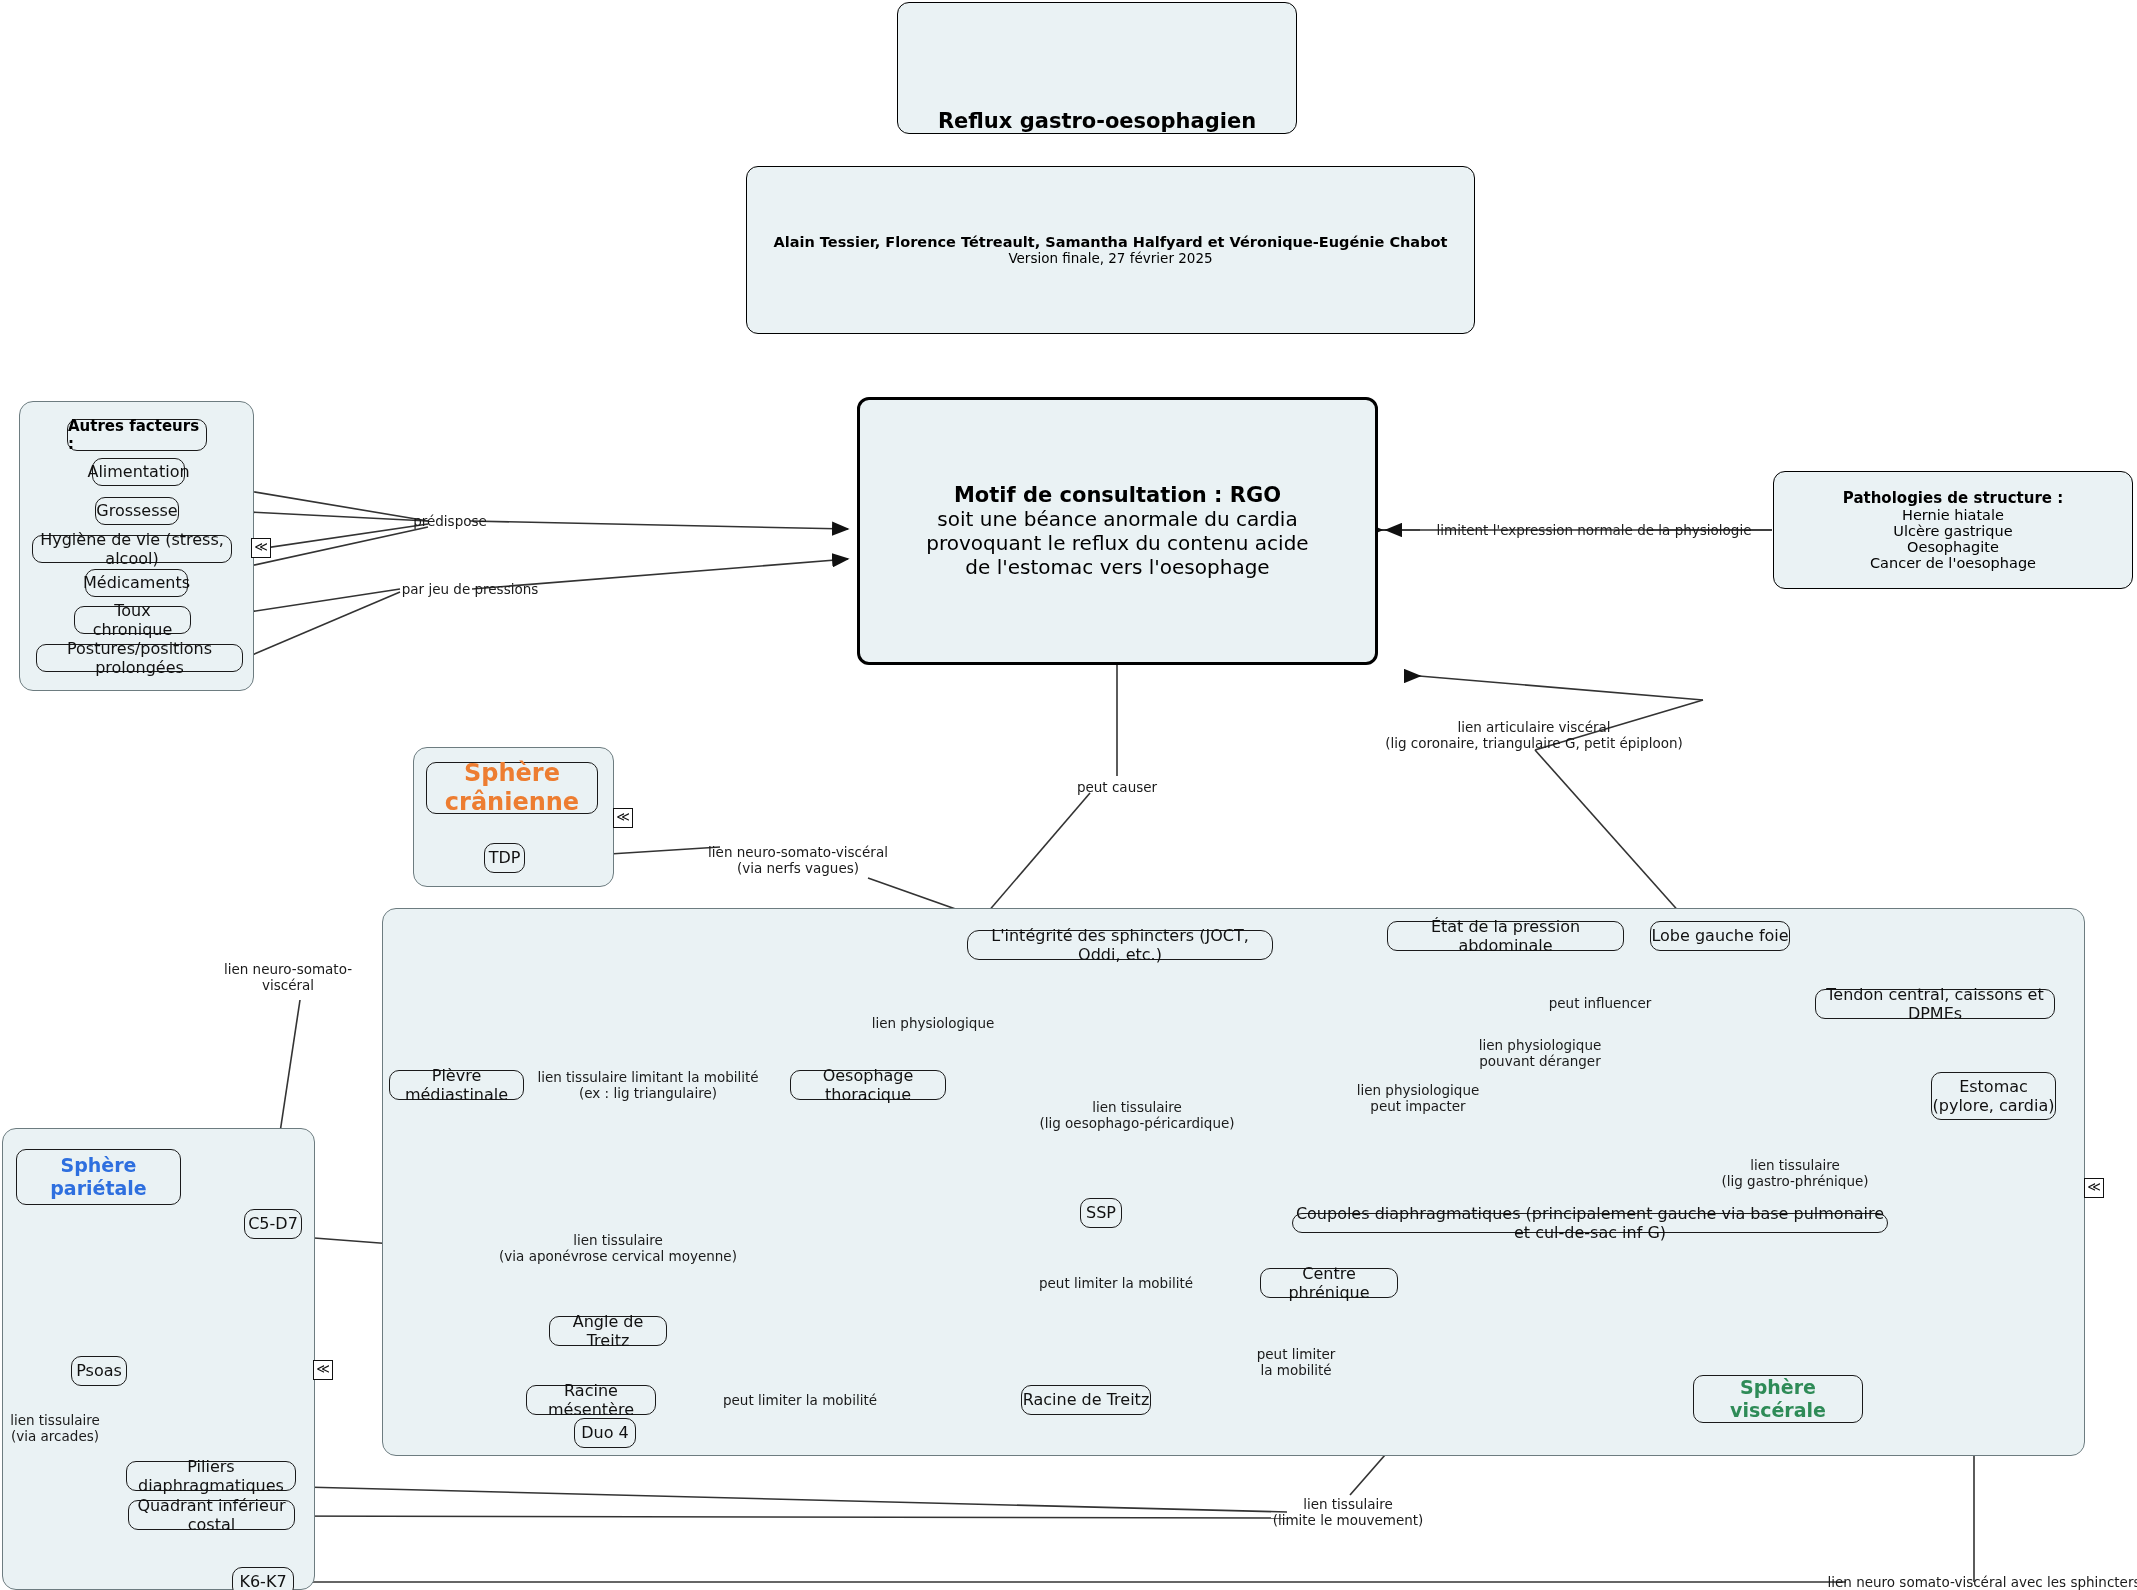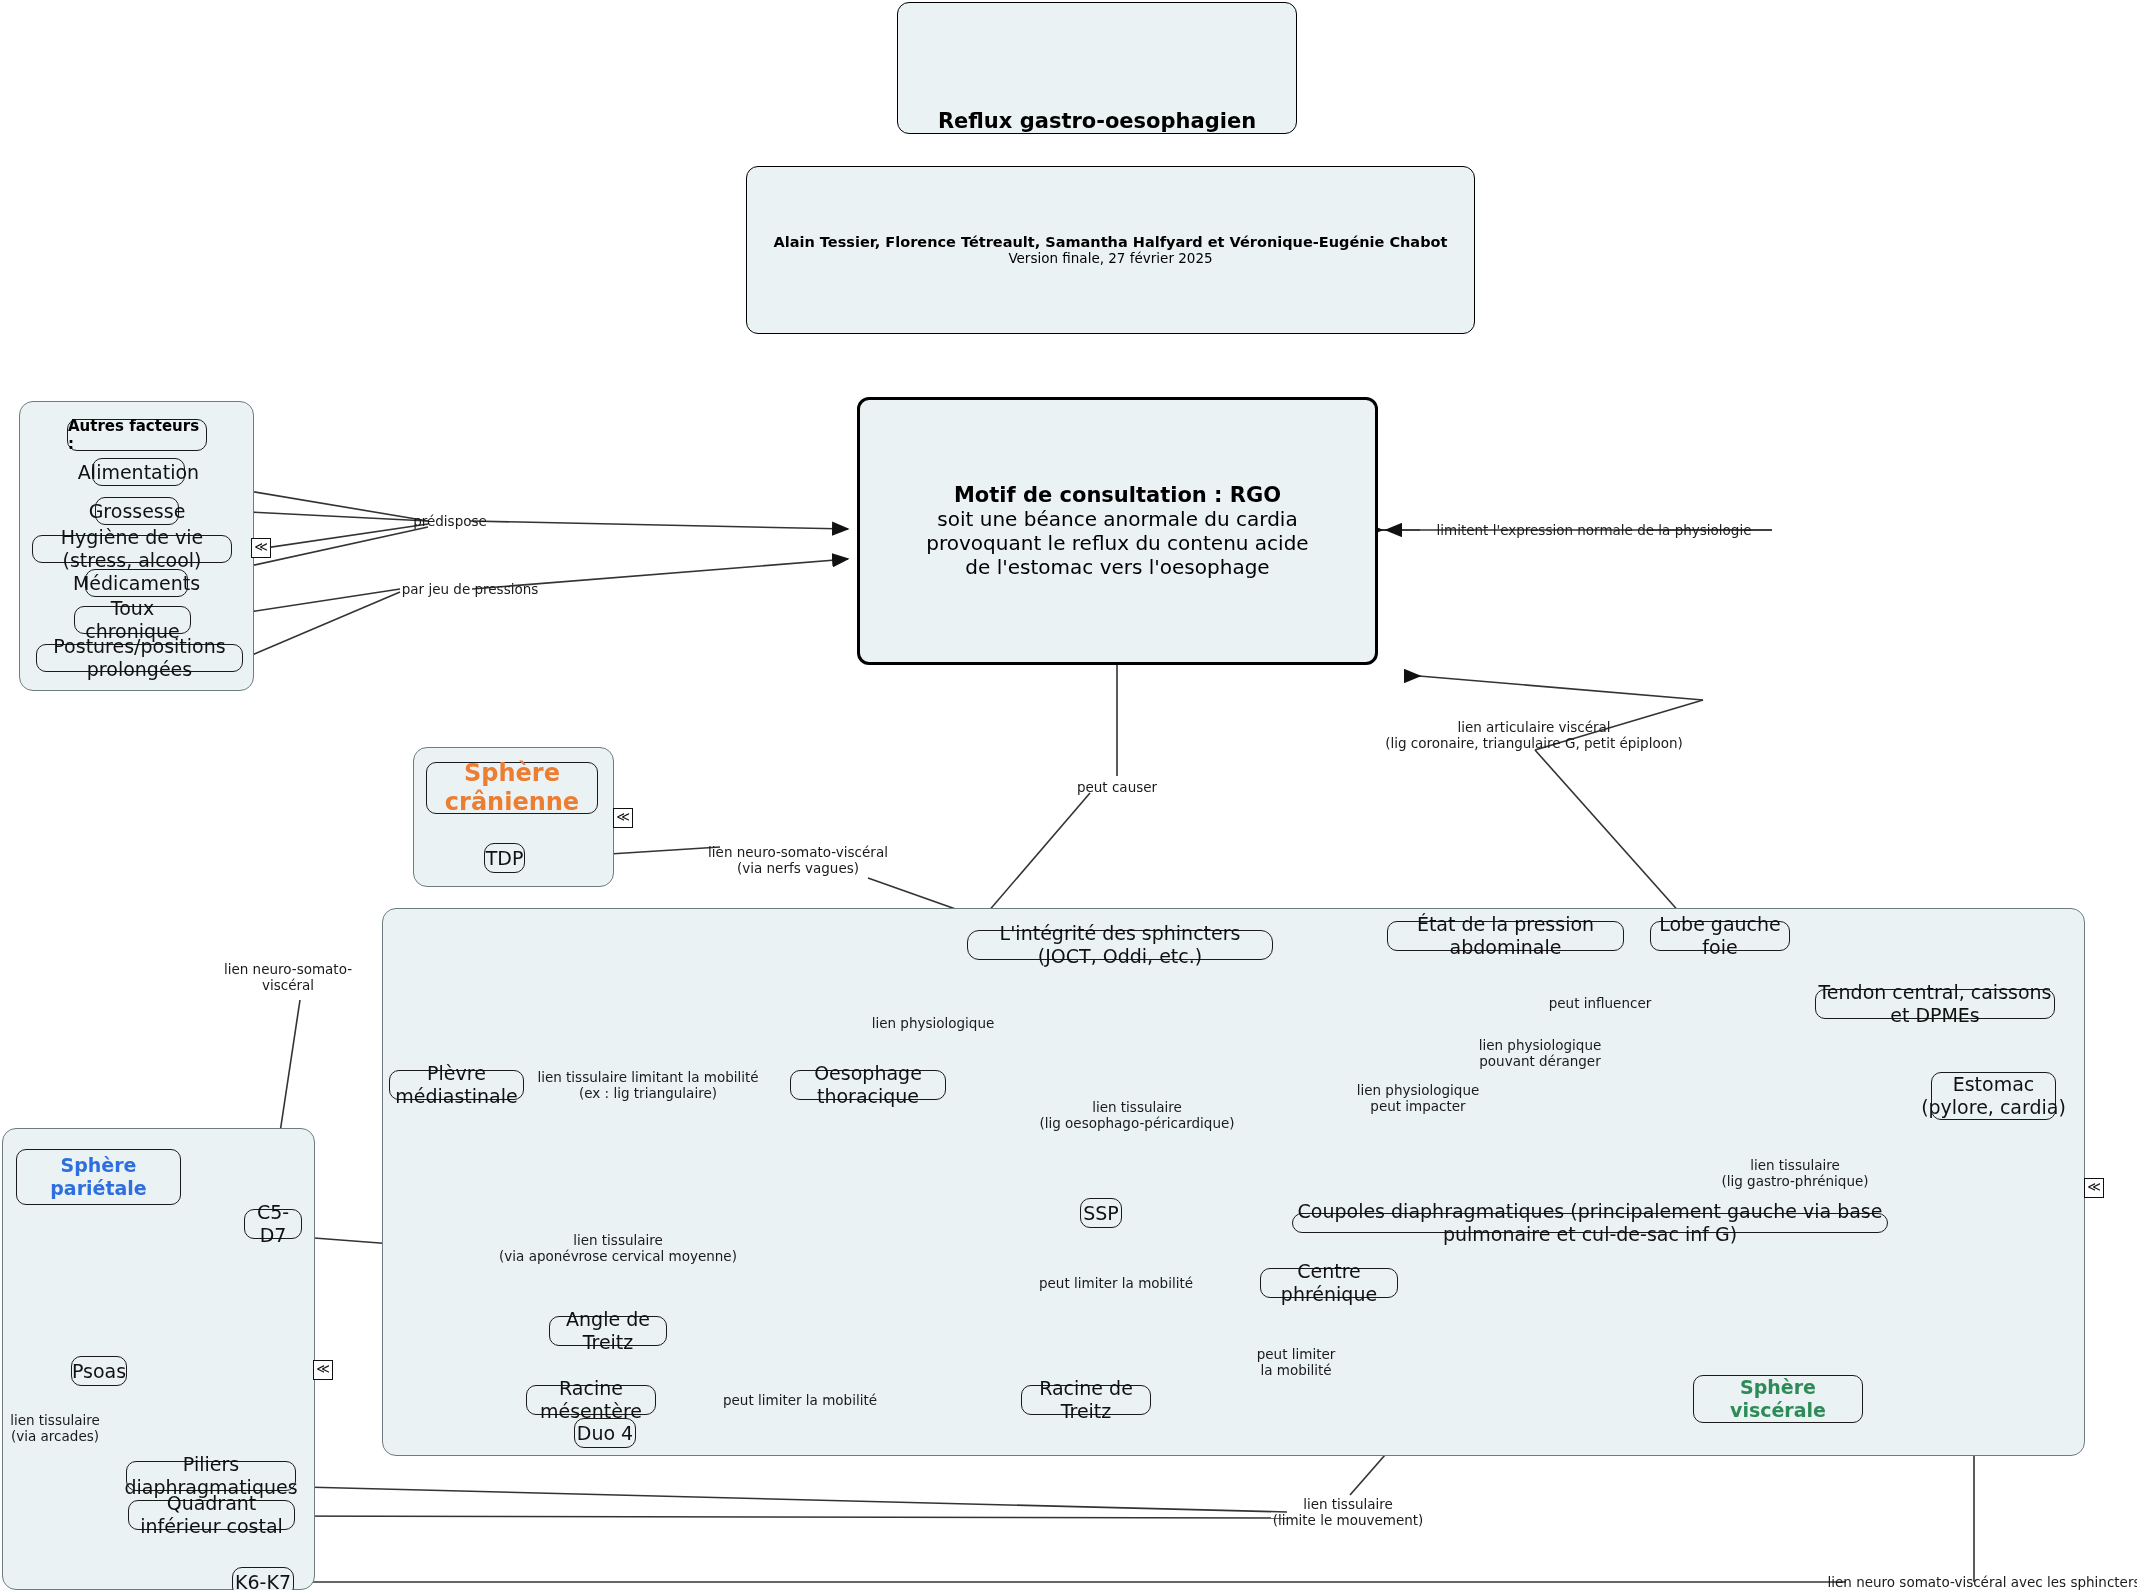--- a/index.html
+++ b/index.html
@@ -20,21 +20,21 @@
   .bigbox{position:absolute;box-sizing:border-box;background:#eaf2f4;
           border:3.5px solid #000;border-radius:12px;display:flex;
           align-items:center;justify-content:center;text-align:center;}
   .badge{position:absolute;width:18px;height:18px;border:1.2px solid #111;
          background:#fff;color:#111;font-size:13px;line-height:16px;text-align:center;}
   .t-title{font-size:21px;font-weight:bold;}
   .t-auth{font-size:14.5px;font-weight:bold;}
   .t-ver{font-size:13.5px;font-weight:normal;}
   .t-main-b{font-size:21px;font-weight:bold;}
   .t-main{font-size:20px;}
-  .t-node{font-size:19px;}
+  .t-node{font-size:16px;}
   .t-edge{font-size:13.5px;}
   .t-path-b{font-size:15px;font-weight:bold;}
   .t-path{font-size:14.5px;}
   .sph-cran{color:#ed7d31;font-size:24px;}
   .sph-par{color:#2e6fdf;font-size:19px;}
   .sph-vis{color:#2e8b57;font-size:19px;font-weight:bold;}
 </style>
 </head>
 <body>
 
@@ -174,20 +174,27 @@
     <span class="t-node">Médicaments</span>
   </div>
   <div class="node" style="left:74px;top:606px;width:117px;height:28px;">
     <span class="t-node">Toux chronique</span>
   </div>
   <div class="node" style="left:36px;top:644px;width:207px;height:28px;">
     <span class="t-node">Postures/positions prolongées</span>
   </div>
   <div class="badge" style="left:251px;top:538px;">≪</div>
 
+  <div class="bigbox" style="left:1773px;top:471px;width:360px;height:118px;border-width:1.5px;flex-direction:column;">
+    <span class="t-path-b">Pathologies de structure :</span>
+    <span class="t-path">Hernie hiatale</span>
+    <span class="t-path">Ulcère gastrique</span>
+    <span class="t-path">Oesophagite</span>
+    <span class="t-path">Cancer de l'oesophage</span>
+  </div>
 
   <div class="grp" style="left:413px;top:747px;width:201px;height:140px;"></div>
   <div class="node" style="left:426px;top:762px;width:172px;height:52px;">
     <span class="sph-cran" style="font-weight:bold;">Sphère crânienne</span>
   </div>
   <div class="node" style="left:484px;top:843px;width:41px;height:30px;">
     <span class="t-node">TDP</span>
   </div>
   <div class="badge" style="left:613px;top:808px;">≪</div>
 

